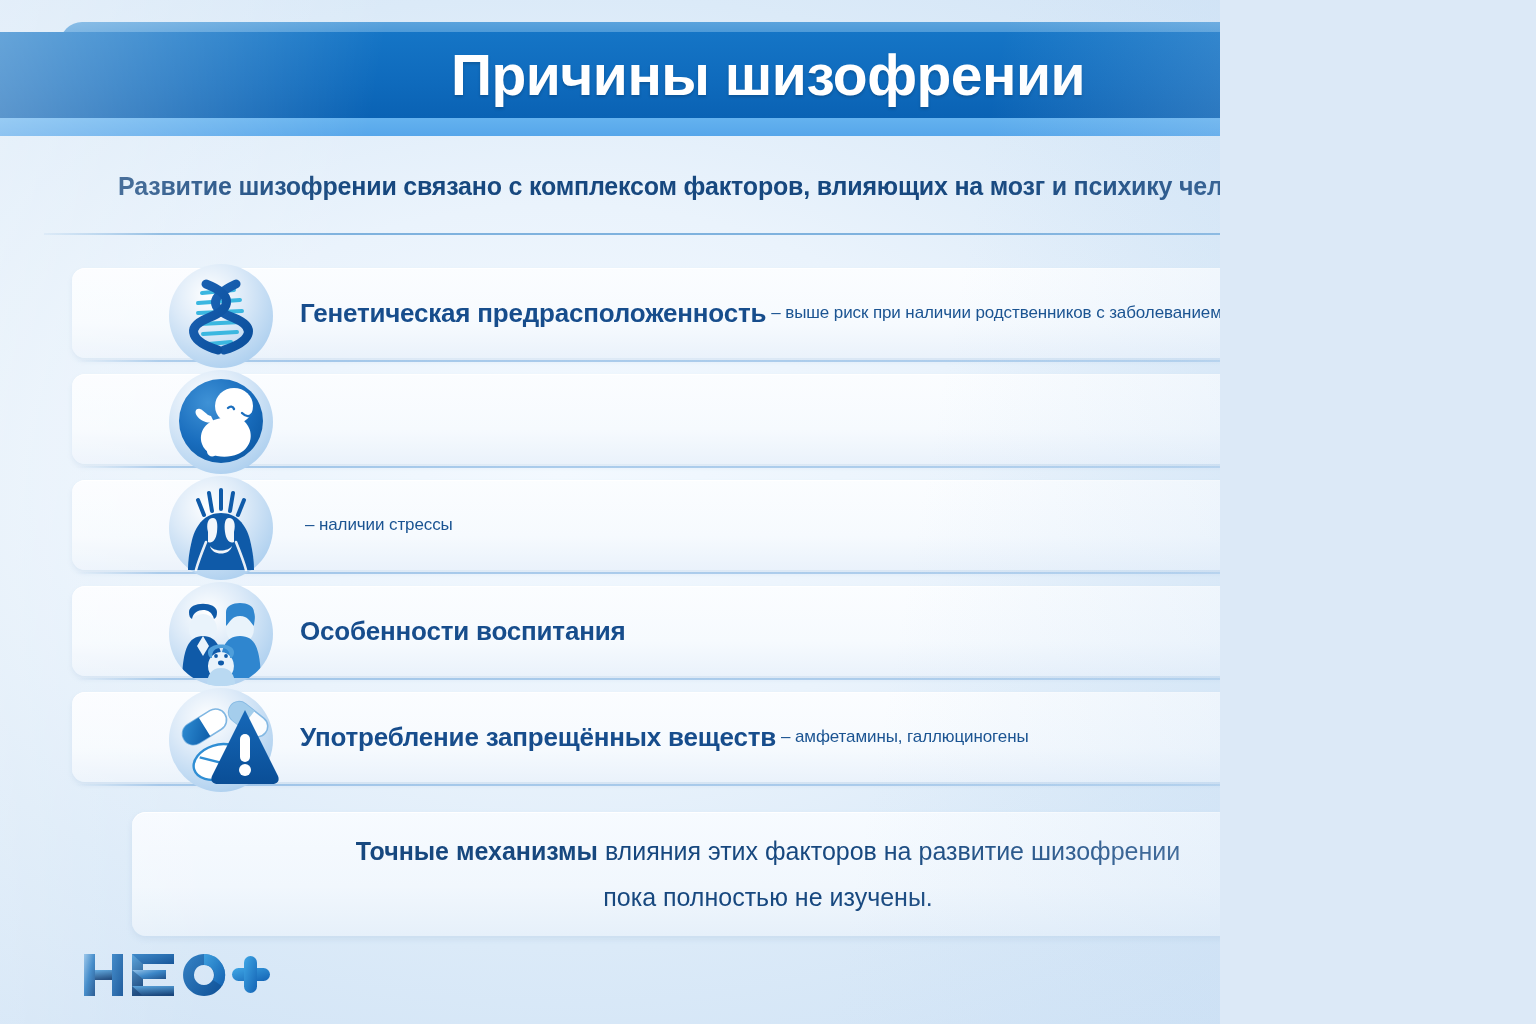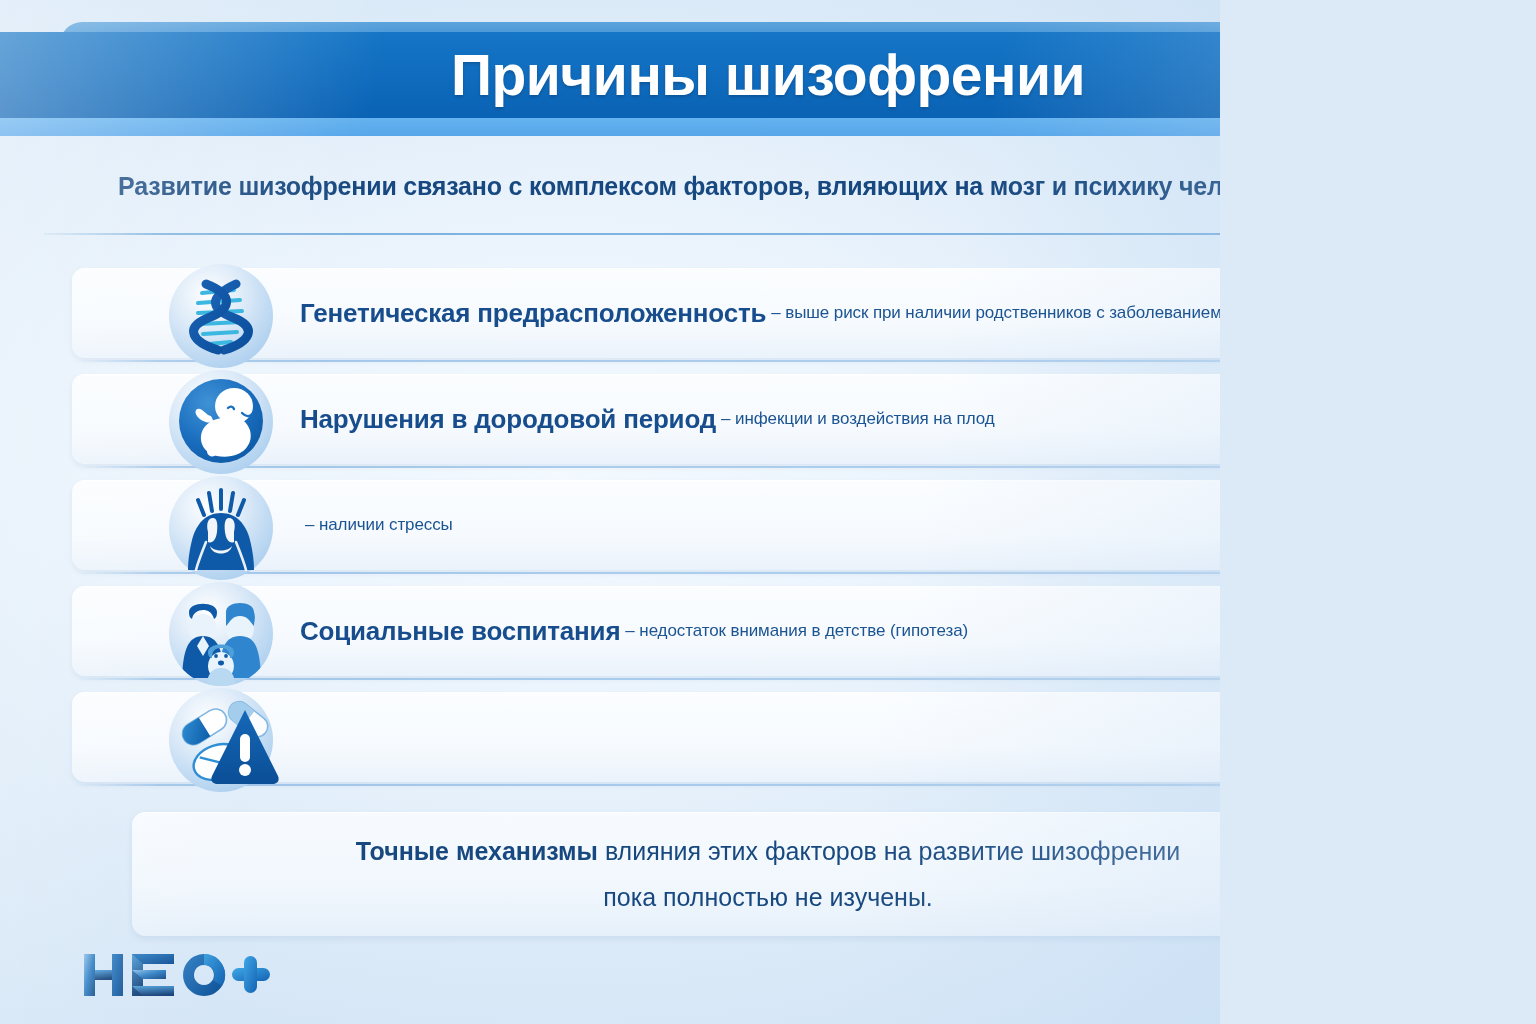--- a/index.html
+++ b/index.html
@@ -281,24 +281,20 @@
             <path d="M60 52 C 44 54, 36 66, 40 78 C 44 90, 62 94, 76 88 C 88 83, 92 70, 86 60 C 80 50, 70 49, 60 52 Z"></path>
             <path d="M52 56 C 44 58, 38 54, 35 50 C 32 46, 34 42, 38 43 C 42 44, 44 49, 49 50 Z"></path>
             <path d="M56 68 C 48 74, 44 80, 45 86 C 46 91, 52 92, 55 88 C 58 84, 57 76, 60 72 Z"></path>
           </g>
           <g fill="none" stroke="#1a6ebe" stroke-width="2.4" stroke-linecap="round">
             <path d="M80 47 C 84 51, 88 51, 90 48"></path>
             <path d="M66 42 C 68 40, 71 40, 72 43"></path>
           </g>
         </svg>
       </div>
-      <div class="row-text">
-        <span class="row-term">Нарушения в дородовой период</span>
-        <span class="row-desc">– инфекции и воздействия на плод</span>
-      </div>
     </div>
 
     <div class="row">
       <div class="card"></div>
       <div class="card-underline"></div>
       <div class="icon-badge">
         <svg viewBox="0 0 118 112" width="118" height="112">
           <defs>
             <radialGradient id="bgC" cx="38%" cy="30%" r="78%">
               <stop offset="0%" stop-color="#ffffff"></stop>
@@ -361,22 +357,21 @@
             <path d="M59 90 C 48 90, 45 98, 44 112 L 74 112 C 73 98, 70 90, 59 90 Z" fill="#b9d9f2"></path>
             <g fill="#0f5aa8">
               <circle cx="54" cy="78" r="1.9"></circle>
               <circle cx="64" cy="78" r="1.9"></circle>
               <ellipse cx="59" cy="85" rx="3" ry="2.4"></ellipse>
             </g>
           </g>
         </svg>
       </div>
       <div class="row-text">
-        <span class="row-term">Социальные воспитания</span>
-        <span class="row-desc">– недостаток внимания в детстве (гипотеза)</span>
+        <span class="row-term">Особенности воспитания</span>
       </div>
     </div>
 
     <div class="row">
       <div class="card"></div>
       <div class="card-underline"></div>
       <div class="icon-badge">
         <svg viewBox="0 0 118 112" width="118" height="112">
           <defs>
             <radialGradient id="bgE" cx="38%" cy="30%" r="78%">
@@ -410,20 +405,24 @@
             <line x1="40" y1="68" x2="72" y2="88" stroke="#2f8ed4" stroke-width="2.4"></line>
           </g>
 
           <path d="M83 26 L 116 92 C 118 97, 115 100, 110 100 L 56 100 C 51 100, 48 97, 50 92 Z" fill="url(#triG)"></path>
           <path d="M83 38 L 108 90 C 109 93, 107 94, 105 94 L 61 94 C 59 94, 57 93, 58 90 Z" fill="#ffffff" opacity="0.0"></path>
           <g fill="#ffffff">
             <rect x="78" y="50" width="10" height="28" rx="5"></rect>
             <circle cx="83" cy="86" r="6"></circle>
           </g>
         </svg>
+      </div>
+      <div class="row-text">
+        <span class="row-term">Употребление запрещённых веществ</span>
+        <span class="row-desc">– амфетамины, галлюциногены</span>
       </div>
     </div>
 
   </div>
 
   <div class="note-box">
     <div class="note-line">
       <b>Точные механизмы</b><span> влияния этих факторов на развитие шизофрении</span>
     </div>
     <div class="note-line">пока полностью не изучены.</div>

